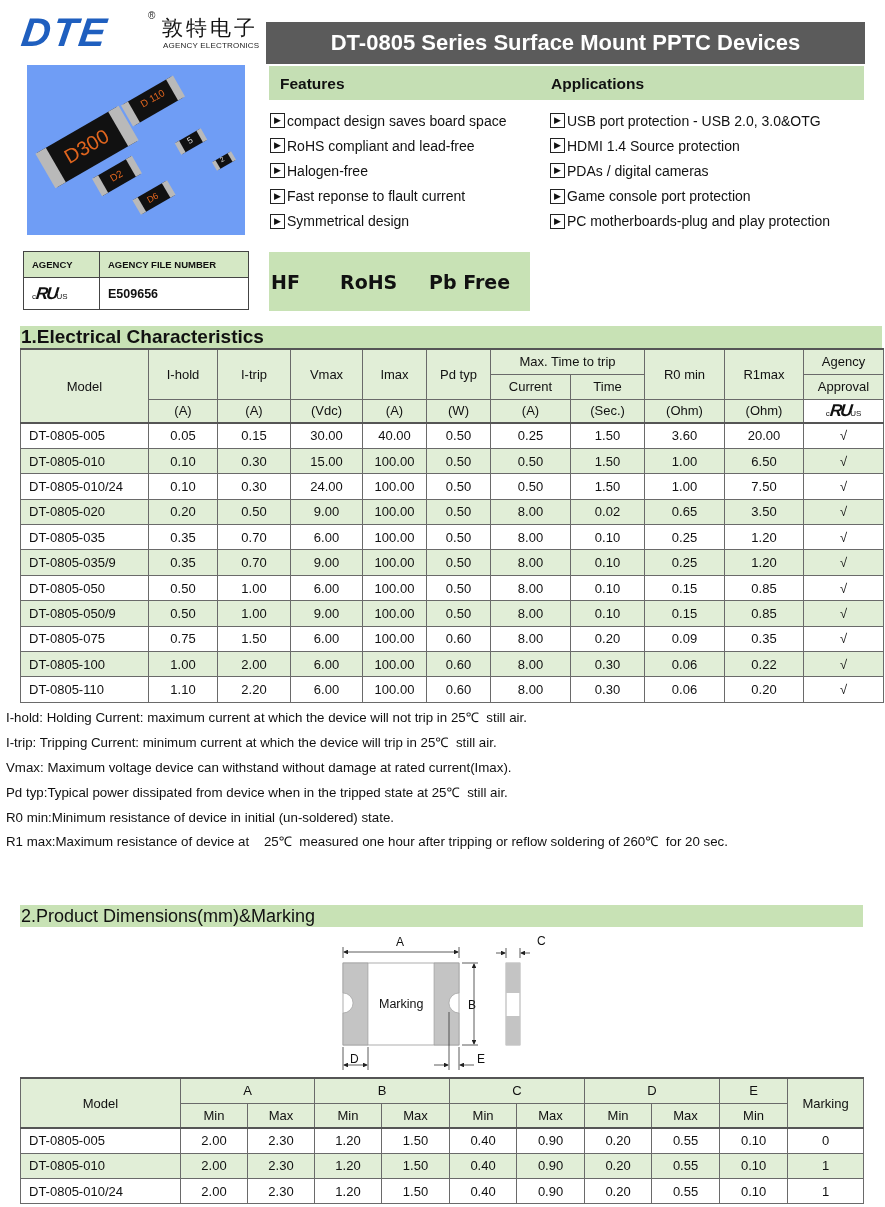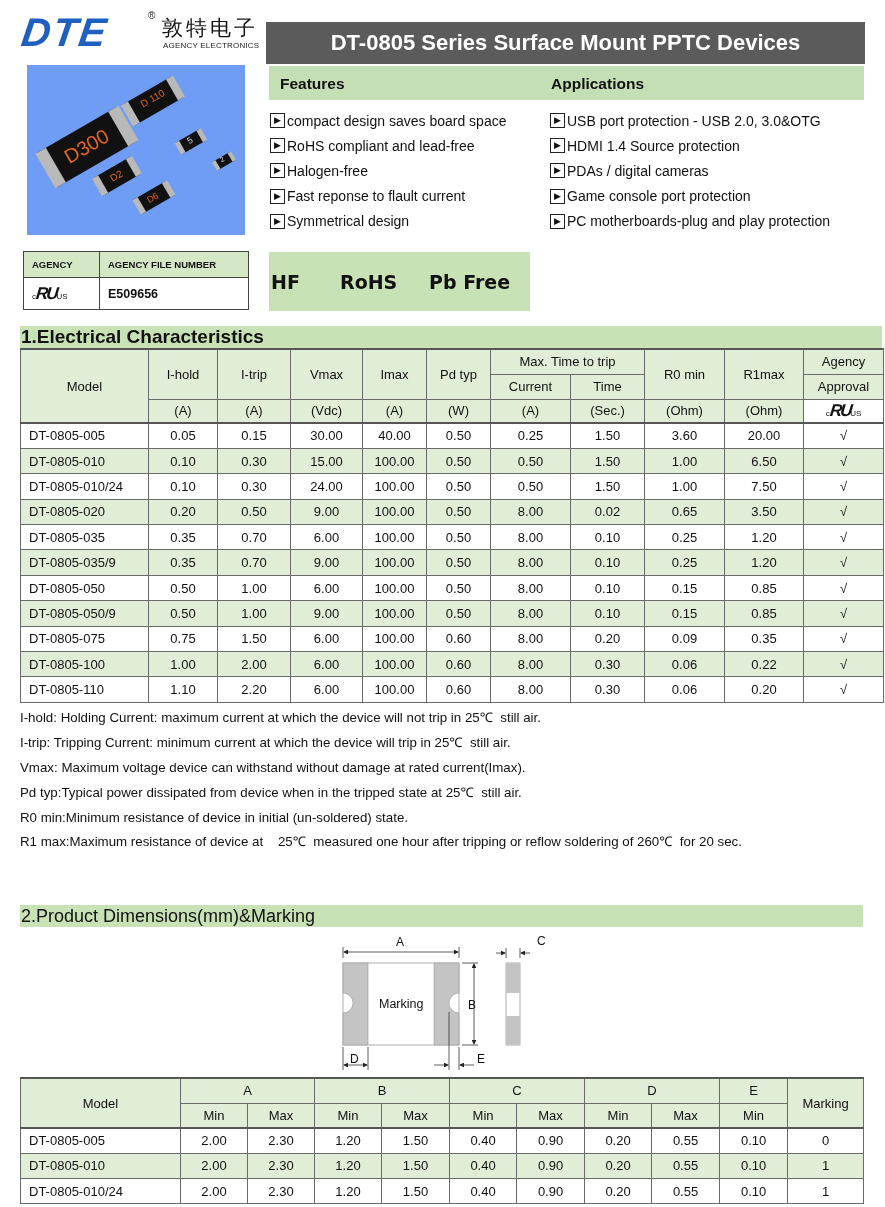--- a/index.html
+++ b/index.html
@@ -61,21 +61,21 @@
   table.grid td.model { text-align: left; padding-left: 8px; }
   .elec { left: 20px; top: 348px; width: 863px; }
   .elec thead tr.h1 th { height: 25px; }
   .elec thead tr.h2 th { height: 25px; }
   .elec thead tr.h3 th { height: 24px; }
   .elec tbody td { height: 25.4px; }
   .elec thead th { border-top: 2px solid #555; }
   .elec tbody tr:first-child td { border-top: 2px solid #555; }
 
   
-  .notes { left: 20px; top: 708px; font-size: 13.3px; color: #111; }
+  .notes { left: 6px; top: 708px; font-size: 13.3px; color: #111; }
   .notes div { height: 24.9px; line-height: 20px; white-space: pre; }
 
   
   .diagram { left: 330px; top: 930px; width: 230px; height: 140px; }
 
   
   .dims { left: 20px; top: 1077px; width: 843px; font-size: 13px; }
   .dims thead th { height: 25px; }
   .dims tbody td { height: 25.3px; }
   .dims thead tr:first-child th { border-top: 2px solid #555; }

